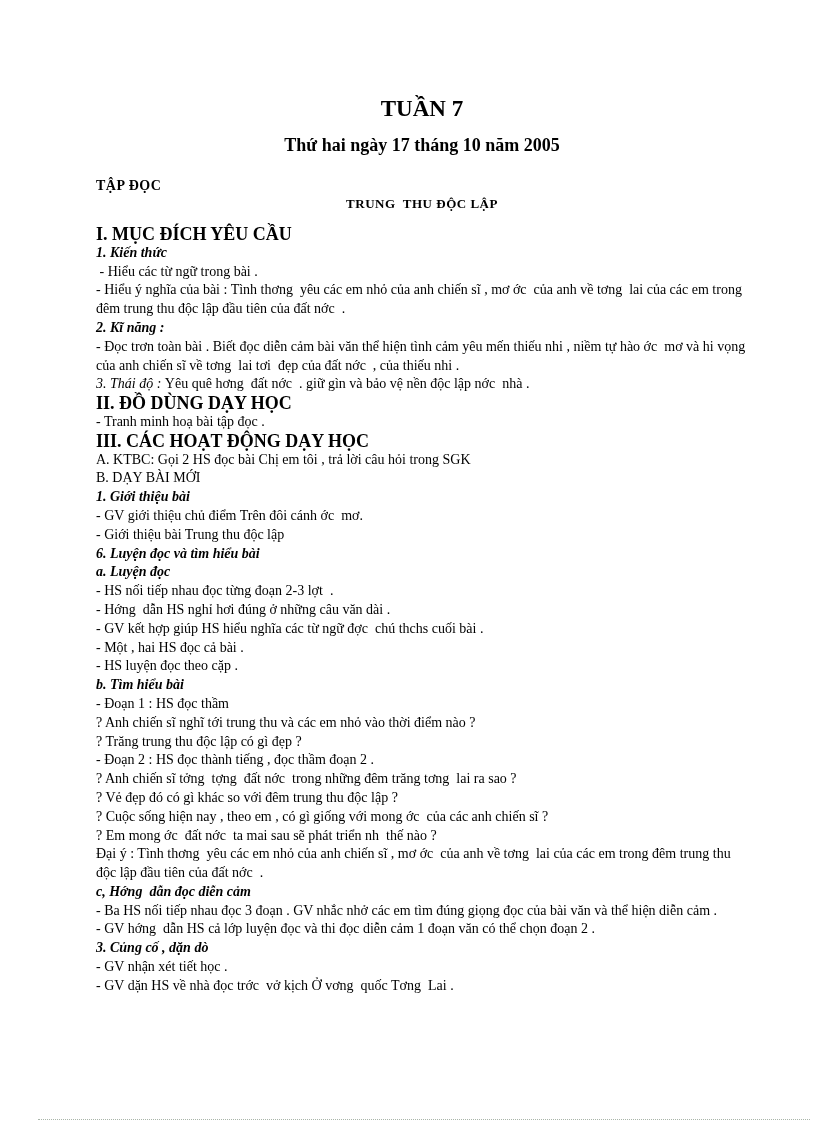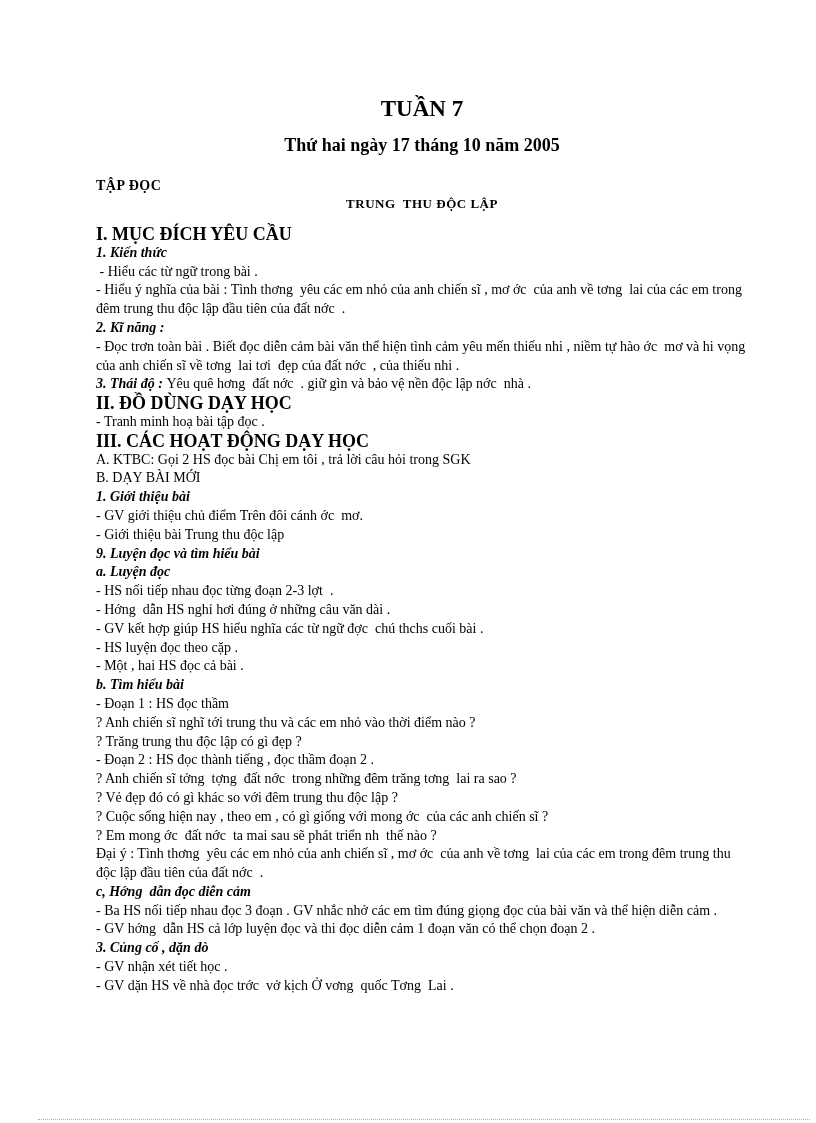--- a/index.html
+++ b/index.html
@@ -56,21 +56,21 @@
   }
   .doc-body p.section {
     font-weight: bold;
     font-size: 18px;
   }
   .doc-body p.sub {
     font-weight: bold;
     font-style: italic;
   }
   .doc-body p.mixed .lead {
-    font-weight: bold;
+    font-weight: normal;
     font-style: italic;
   }
   .bottom-divider {
     position: absolute;
     left: 38px;
     bottom: 3px;
     width: 772px;
     border-top: 1px dotted #a9b5a9;
   }
 </style>
@@ -92,27 +92,27 @@
         <p class="body">- Đọc trơn toàn bài . Biết đọc diễn cảm bài văn thể hiện tình cảm yêu mến thiếu nhi , niềm tự hào ớc  mơ và hi vọng của anh chiến sĩ về tơng  lai tơi  đẹp của đất nớc  , của thiếu nhi .</p>
         <p class="mixed"><span class="lead">3. Thái độ : </span>Yêu quê hơng  đất nớc  . giữ gìn và bảo vệ nền độc lập nớc  nhà .</p>
         <p class="section">II. ĐỒ DÙNG DẠY HỌC</p>
         <p class="body">- Tranh minh hoạ bài tập đọc .</p>
         <p class="section">III. CÁC HOẠT ĐỘNG DẠY HỌC</p>
         <p class="body">A. KTBC: Gọi 2 HS đọc bài Chị em tôi , trả lời câu hỏi trong SGK</p>
         <p class="body">B. DẠY BÀI MỚI</p>
         <p class="sub">1. Giới thiệu bài</p>
         <p class="body">- GV giới thiệu chủ điểm Trên đôi cánh ớc  mơ.</p>
         <p class="body">- Giới thiệu bài Trung thu độc lập</p>
-        <p class="sub">9. Luyện đọc và tìm hiểu bài</p>
+        <p class="sub">6. Luyện đọc và tìm hiểu bài</p>
         <p class="sub">a. Luyện đọc</p>
         <p class="body">- HS nối tiếp nhau đọc từng đoạn 2-3 lợt  .</p>
         <p class="body">- Hớng  dẫn HS nghỉ hơi đúng ở những câu văn dài .</p>
         <p class="body">- GV kết hợp giúp HS hiểu nghĩa các từ ngữ đợc  chú thchs cuối bài .</p>
+        <p class="body">- Một , hai HS đọc cả bài .</p>
         <p class="body">- HS luyện đọc theo cặp .</p>
-        <p class="body">- Một , hai HS đọc cả bài .</p>
         <p class="sub">b. Tìm hiểu bài</p>
         <p class="body">- Đoạn 1 : HS đọc thầm</p>
         <p class="body">? Anh chiến sĩ nghĩ tới trung thu và các em nhỏ vào thời điểm nào ?</p>
         <p class="body">? Trăng trung thu độc lập có gì đẹp ?</p>
         <p class="body">- Đoạn 2 : HS đọc thành tiếng , đọc thầm đoạn 2 .</p>
         <p class="body">? Anh chiến sĩ tởng  tợng  đất nớc  trong những đêm trăng tơng  lai ra sao ?</p>
         <p class="body">? Vẻ đẹp đó có gì khác so với đêm trung thu độc lập ?</p>
         <p class="body">? Cuộc sống hiện nay , theo em , có gì giống với mong ớc  của các anh chiến sĩ ?</p>
         <p class="body">? Em mong ớc  đất nớc  ta mai sau sẽ phát triển nh  thế nào ?</p>
         <p class="body">Đại ý : Tình thơng  yêu các em nhỏ của anh chiến sĩ , mơ ớc  của anh về tơng  lai của các em trong đêm trung thu độc lập đầu tiên của đất nớc  .</p>

